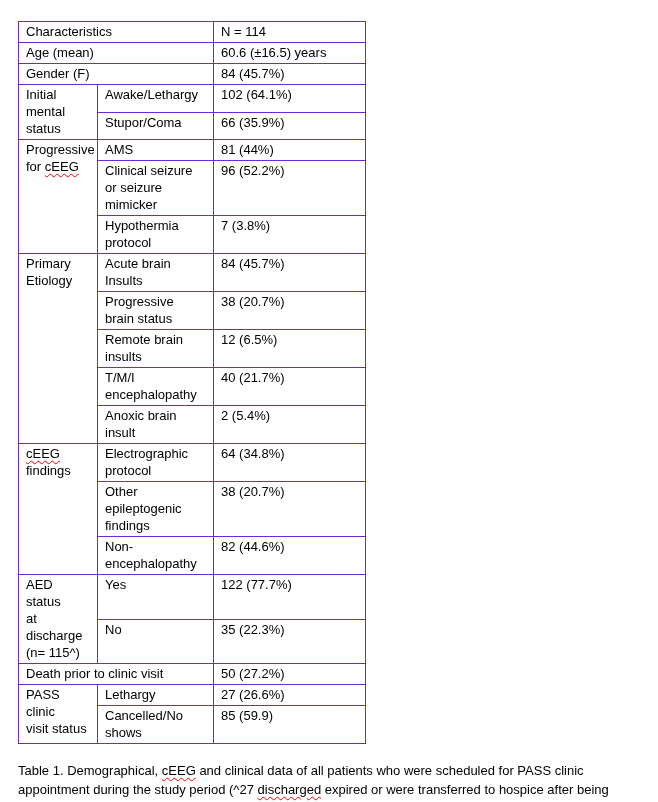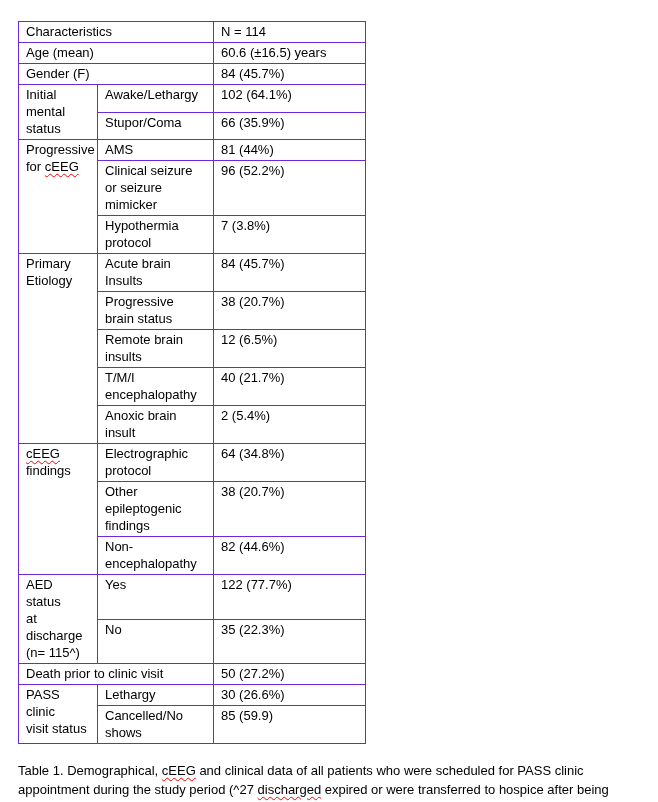--- a/index.html
+++ b/index.html
@@ -167,21 +167,21 @@
 
       <tr>
         <td colspan="2">Death prior to clinic visit</td>
         <td>50 (27.2%)</td>
       </tr>
 
       <tr>
         <td rowspan="2">PASS clinic
 visit status</td>
         <td>Lethargy</td>
-        <td>30 (26.6%)</td>
+        <td>27 (26.6%)</td>
       </tr>
       <tr>
         <td>Cancelled/No
 shows</td>
         <td>85 (59.9)</td>
       </tr>
     </tbody>
   </table>
 
   <p class="caption"><span>Table 1. Demographical, </span><span class="squiggle">cEEG</span><span> and clinical data of all patients who were scheduled for PASS clinic

